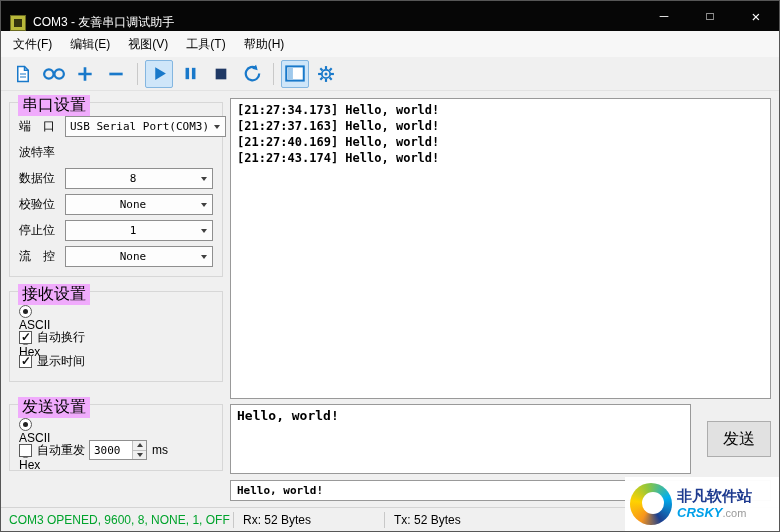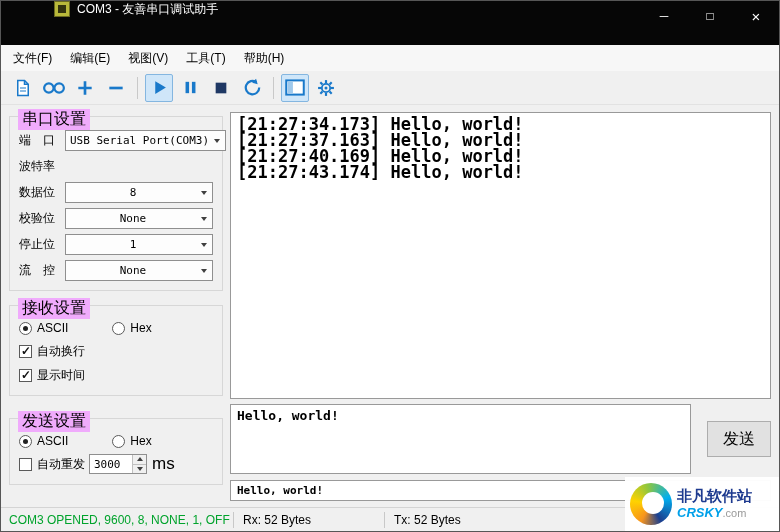--- a/index.html
+++ b/index.html
@@ -3,21 +3,21 @@
 <meta charset="utf-8">
 <style>
   * { margin:0; padding:0; box-sizing:border-box; }
   html,body { width:780px; height:532px; }
   body { font-family:"Liberation Sans", sans-serif; font-size:12px; color:#000; background:#fff; }
 
   .window { width:780px; height:532px; background:#f0f0f0; display:flex; flex-direction:column;
             position:relative; overflow:hidden; border:1px solid #565656; }
 
   
-  .titlebar { height:44px; background:#060606; color:#fff; display:flex; align-items:flex-start; flex:0 0 auto;padding-left:44px; }
+  .titlebar { height:30px; background:#060606; color:#fff; display:flex; align-items:flex-end; flex:0 0 auto; }
   .app-icon { width:16px; height:16px; margin:0 7px 0 9px; background:#b8b83a; border:1px solid #6a6a20; position:relative; flex:0 0 auto; }
   .app-icon::after { content:""; position:absolute; inset:3px; background:#33330e; }
   .title-text { font-size:12px; white-space:nowrap; }
   .titlebar-spacer { flex:1; }
   .win-btn { width:46px; height:30px; display:flex; align-items:center; justify-content:center; color:#fff; }
   .win-glyph-min { font-size:12px; }
   .win-glyph-max { font-size:12px; }
   .win-glyph-close { font-size:15px; }
 
   
@@ -45,46 +45,46 @@
 
   .field-row { display:flex; align-items:center; margin-bottom:5px; height:21px; }
   .field-label { width:46px; font-size:12px; flex:0 0 auto; white-space:nowrap; }
   .combo { flex:1; height:21px; border:1px solid #8f8f8f; background:#fdfdfd; display:flex; align-items:center; }
   .combo-value { flex:1; font-family:"DejaVu Sans Mono", monospace; font-size:11px; padding-left:4px;
                  overflow:hidden; white-space:nowrap;text-align:center; }
   .combo-arrow { width:16px; height:100%; display:flex; align-items:center; justify-content:center; flex:0 0 auto; }
   .combo-arrow::after { content:""; border-left:3.5px solid transparent; border-right:3.5px solid transparent;
                         border-top:4px solid #404040; }
 
-  .radio-row { display:flex; align-items:flex-end; margin-bottom:8px; height:16px; }
+  .radio-row { display:flex; align-items:flex-start; margin-bottom:8px; height:16px;flex-direction:column; }
   .radio { width:13px; height:13px; border:1px solid #5a5a5a; border-radius:50%; background:#fff;
            margin-right:5px; position:relative; flex:0 0 auto; }
   .radio.selected::after { content:""; position:absolute; inset:3px; border-radius:50%; background:#222; }
   .radio-label { font-size:12px; white-space:nowrap; }
   .radio-gap { width:44px; flex:0 0 auto; }
 
   .check-row { display:flex; align-items:center; margin-bottom:8px; height:16px; }
   .checkbox { width:13px; height:13px; border:1px solid #5a5a5a; background:#fff; margin-right:5px;
               position:relative; flex:0 0 auto; }
   .checkbox.checked::after { content:"\2713"; position:absolute; left:1px; top:-2px; font-size:12px;
                              font-weight:bold; color:#111; }
   .check-label { font-size:12px; white-space:nowrap; }
 
   .spinner { width:58px; height:20px; border:1px solid #8f8f8f; background:#fff; display:flex; margin:0 5px 0 4px; flex:0 0 auto; }
   .spinner-value { flex:1; font-family:"DejaVu Sans Mono", monospace; font-size:11px; padding:3px 0 0 4px; }
   .spin-btns { width:14px; border-left:1px solid #c0c0c0; display:flex; flex-direction:column; flex:0 0 auto; }
   .spin-up,.spin-down { flex:1; display:flex; align-items:center; justify-content:center; background:#f0f0f0; }
   .spin-up::after { content:""; border-left:3px solid transparent; border-right:3px solid transparent; border-bottom:4px solid #404040; }
   .spin-down { border-top:1px solid #c0c0c0; }
   .spin-down::after { content:""; border-left:3px solid transparent; border-right:3px solid transparent; border-top:4px solid #404040; }
-  .ms-label { font-size:17px; }
+  .ms-label { font-size:12px; }
 
   .right-panel { flex:1; display:flex; flex-direction:column; margin-left:7px; min-width:0; }
   .receive-box { flex:1; border:1px solid #999; background:#fff; padding:3px 6px;
-                 font-family:"DejaVu Sans Mono", monospace; font-size:17px; font-weight:bold; line-height:16px; overflow:hidden; }
+                 font-family:"DejaVu Sans Mono", monospace; font-size:12px; font-weight:bold; line-height:16px; overflow:hidden; }
   .send-row { display:flex; margin-top:5px; height:70px; flex:0 0 auto; }
   .send-box { flex:1; border:1px solid #999; background:#fff; padding:3px 6px;
               font-family:"DejaVu Sans Mono", monospace; font-size:13px; font-weight:bold; }
   .send-btn-col { width:80px; display:flex; align-items:center; justify-content:flex-end; flex:0 0 auto; }
   .send-button { width:64px; height:36px; background:#e1e1e1; border:1px solid #adadad; font-size:16px;
                  font-family:"Liberation Sans", sans-serif; }
   .echo-box { height:21px; margin-top:6px; border:1px solid #999; background:#fff; padding:3px 6px;
               font-family:"DejaVu Sans Mono", monospace; font-size:11px; font-weight:bold; flex:0 0 auto; }
 
   

